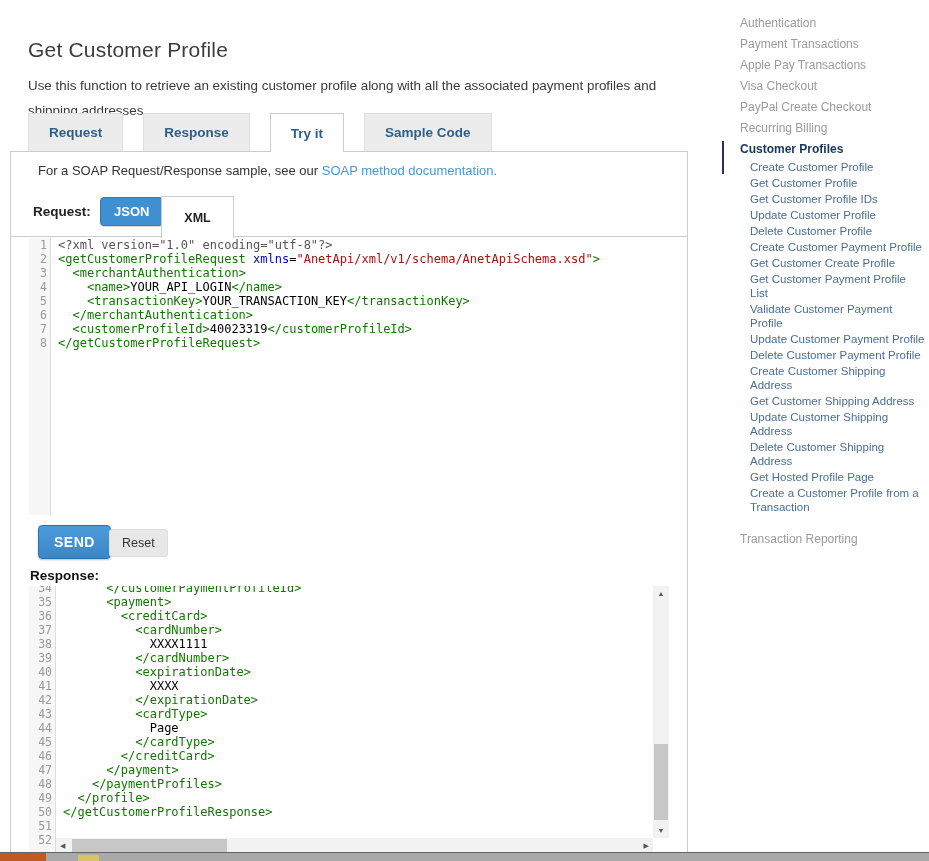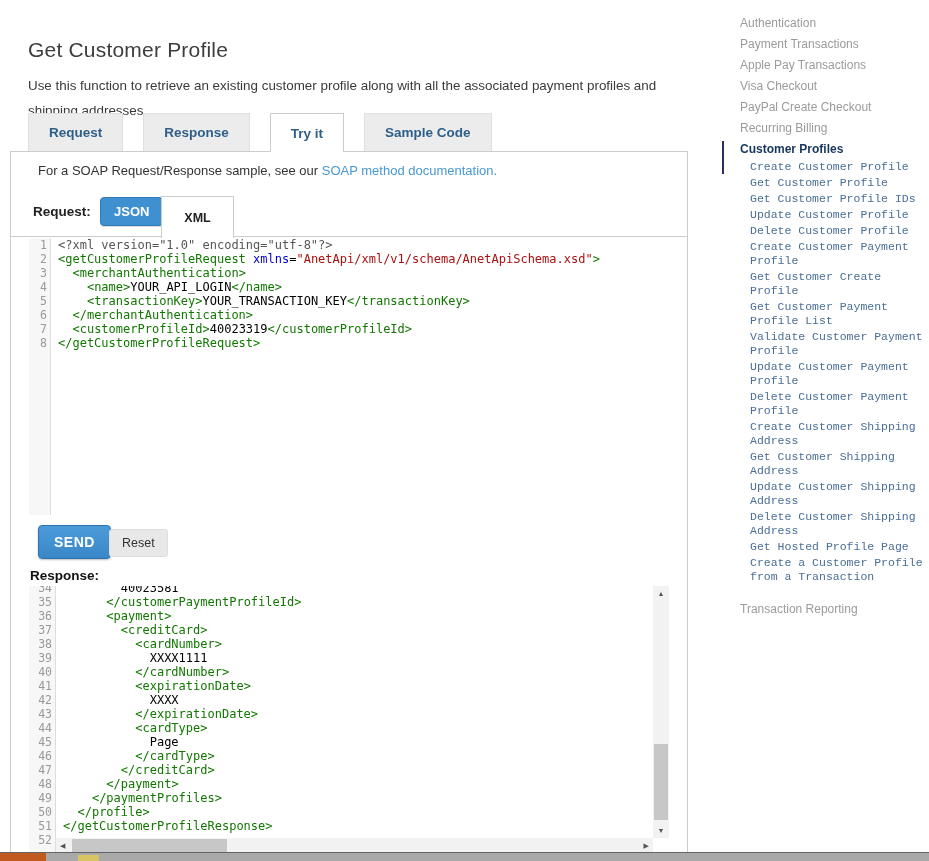--- a/index.html
+++ b/index.html
@@ -97,21 +97,21 @@
     color:#333; font-size:12.5px; cursor:pointer;
   }
   .response-label { position:absolute; left:19px; top:416px; font-size:13.5px; font-weight:bold; color:#111; }
 
   
   .sidebar { position:absolute; left:740px; top:12px; width:186px; }
   .side-item { font-size:12px; color:#9b9b9b; line-height:14px; padding:3.5px 0; cursor:pointer; }
   .side-section { position:relative; }
   .indicator { position:absolute; left:-18px; top:3px; width:2px; height:33px; background:#2b2d64; }
   .side-header { font-size:12px; font-weight:bold; color:#16355e; line-height:14px; padding:3.5px 0; cursor:pointer; }
-  .side-sub { font-size:11.5px; color:#4a6e96; line-height:14px; padding:1px 0 1px 10px; cursor:pointer;font-family:Liberation Mono, monospace; }
+  .side-sub { font-size:11.5px; color:#4a6e96; line-height:14px; padding:1px 0 1px 10px; cursor:pointer; }
   .side-item.after { margin-top:13px; }
 
   
   .taskbar { position:absolute; left:0; bottom:0; width:929px; height:9px; background:#a9a9a9; border-top:1px solid #636363; z-index:10; }
   .task-orange { position:absolute; left:0; top:0; width:46px; height:100%; background:#c05a1e; }
   .task-yellow { position:absolute; left:78px; top:2px; width:21px; height:6px; background:#d9c463; }
 </style>
 </head>
 <body>
 
@@ -186,21 +186,20 @@
           <div class="numline">45</div>
           <div class="numline">46</div>
           <div class="numline">47</div>
           <div class="numline">48</div>
           <div class="numline">49</div>
           <div class="numline">50</div>
           <div class="numline">51</div>
           <div class="numline">52</div>
         </div>
       <div class="code">
-          <div class="codeline">        40023581</div>
           <div class="codeline">      <span class="cm-tag">&lt;/customerPaymentProfileId</span><span class="cm-tag">&gt;</span></div>
           <div class="codeline">      <span class="cm-tag">&lt;payment</span><span class="cm-tag">&gt;</span></div>
           <div class="codeline">        <span class="cm-tag">&lt;creditCard</span><span class="cm-tag">&gt;</span></div>
           <div class="codeline">          <span class="cm-tag">&lt;cardNumber</span><span class="cm-tag">&gt;</span></div>
           <div class="codeline">            XXXX1111</div>
           <div class="codeline">          <span class="cm-tag">&lt;/cardNumber</span><span class="cm-tag">&gt;</span></div>
           <div class="codeline">          <span class="cm-tag">&lt;expirationDate</span><span class="cm-tag">&gt;</span></div>
           <div class="codeline">            XXXX</div>
           <div class="codeline">          <span class="cm-tag">&lt;/expirationDate</span><span class="cm-tag">&gt;</span></div>
           <div class="codeline">          <span class="cm-tag">&lt;cardType</span><span class="cm-tag">&gt;</span></div>

